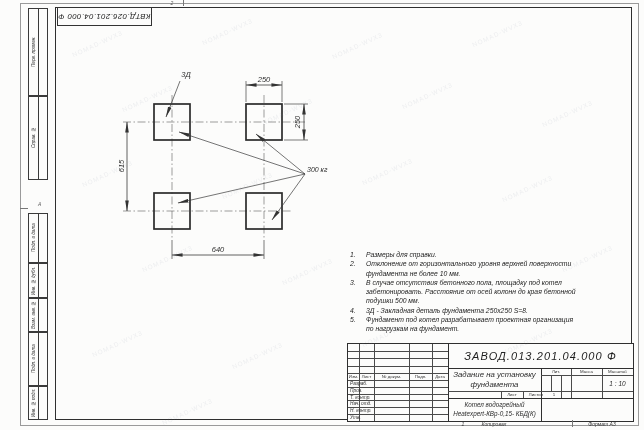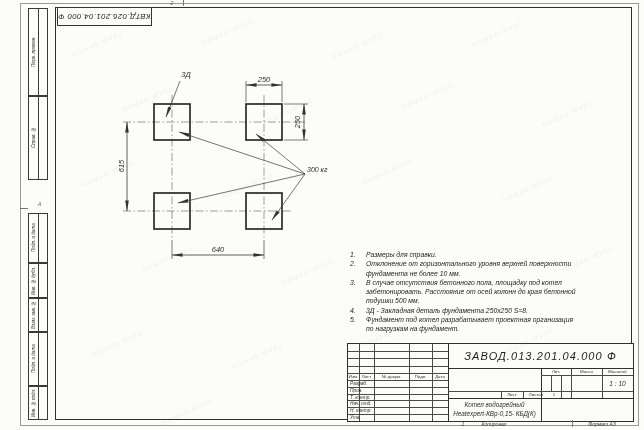--- a/index.html
+++ b/index.html
@@ -217,20 +217,21 @@
 
     <div class="rowlbl" style="top:37px;">Разраб.</div>
     <div class="rowlbl" style="top:43.8px;">Пров.</div>
     <div class="rowlbl" style="top:50.6px;">Т. контр.</div>
     <div class="rowlbl" style="top:57.4px;">Нач. отд.</div>
     <div class="rowlbl" style="top:64.2px;">Н. контр.</div>
     <div class="rowlbl" style="top:71px;">Утв.</div>
 
     <div class="cell docnum it" style="left:100px;top:0;width:185px;height:24px;">ЗАВОД.013.201.04.000 Ф</div>
 
+    <div class="cell it" style="left:101px;top:24px;width:91px;height:23px;font-size:7.8px;line-height:1.25;">Задание на установку фундамента</div>
 
     <div class="cell tbtiny" style="left:193px;top:24px;width:30px;height:7px;">Лит.</div>
     <div class="cell tbtiny" style="left:223px;top:24px;width:31px;height:7px;">Масса</div>
     <div class="cell tbtiny" style="left:254px;top:24px;width:31px;height:7px;">Масштаб</div>
     <div class="cell it" style="left:254px;top:31px;width:31px;height:16px;font-size:6.5px;">1 : 10</div>
 
     <div class="cell tbtiny" style="left:153px;top:47px;width:22px;height:7px;">Лист</div>
     <div class="cell tbtiny" style="left:176px;top:47px;width:24px;height:7px;">Листов</div>
     <div class="cell tbtiny" style="left:200px;top:47px;width:12px;height:7px;">1</div>
 

